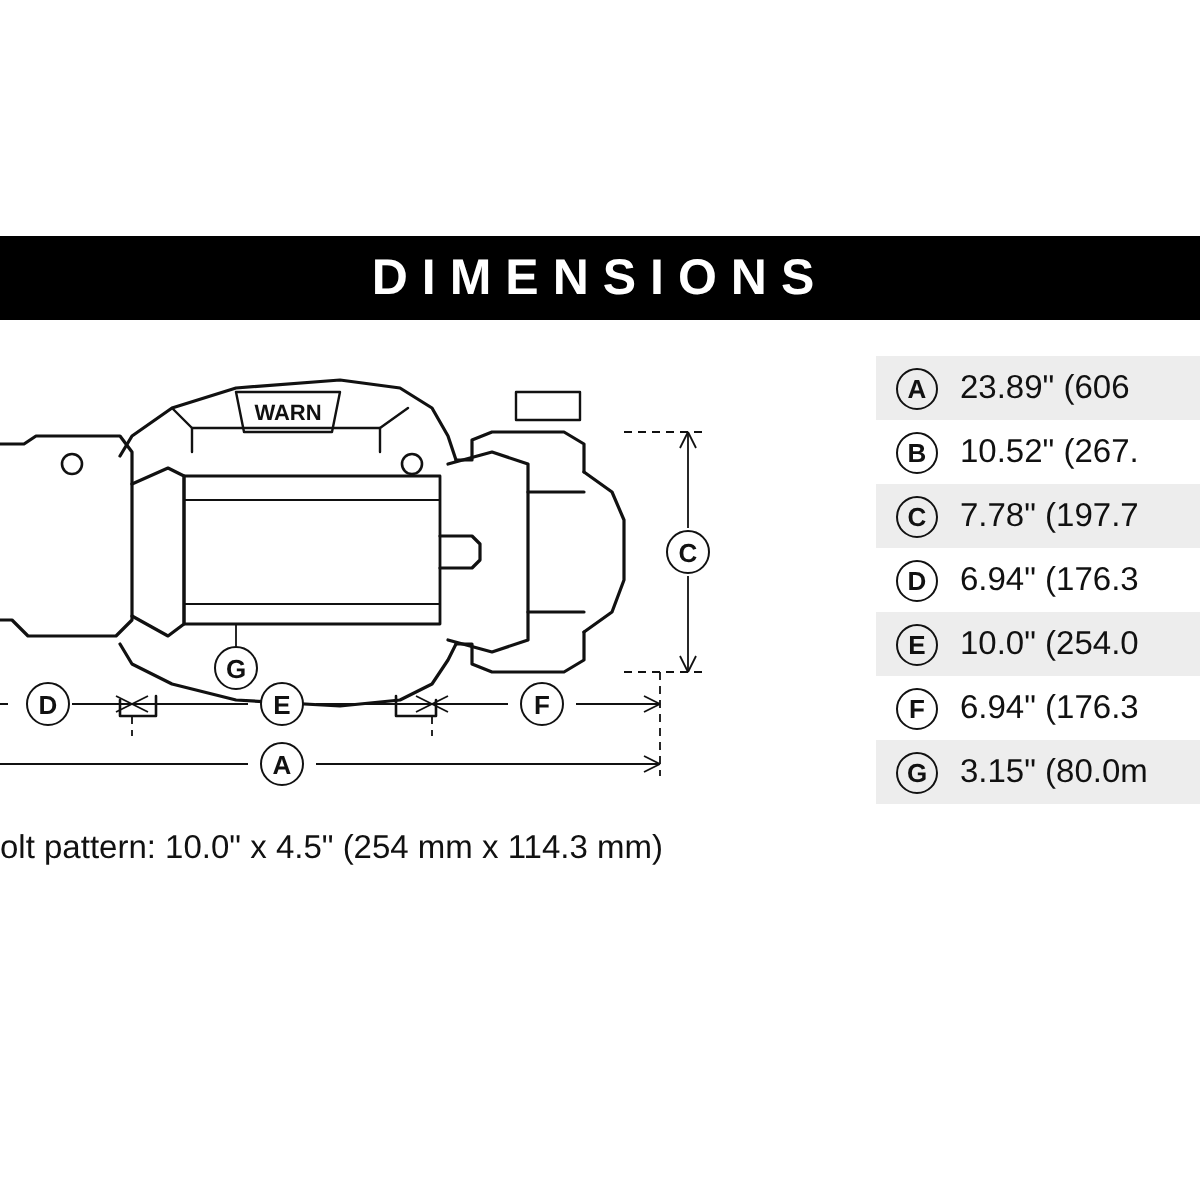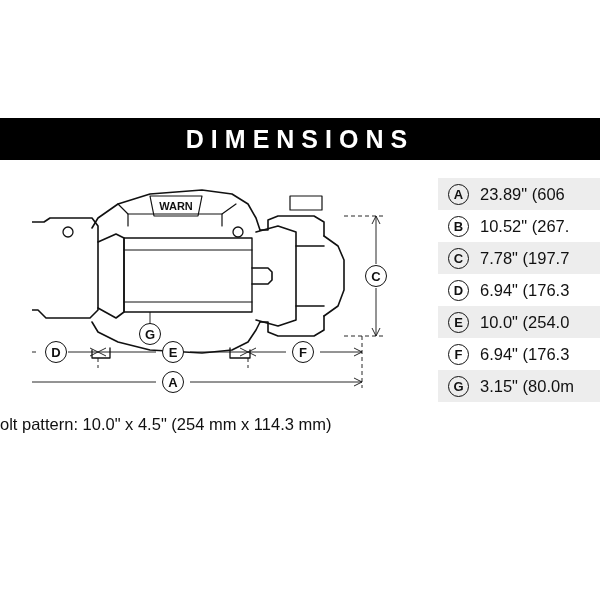--- a/index.html
+++ b/index.html
@@ -81,21 +81,20 @@
     white-space: nowrap;
   }
 
   
   .drawing {
     position: absolute;
     left: 0;
     top: 160px;
     width: 440px;
     height: 280px;
-    margin-left: 32px;
   }
 
   .footnote {
     position: absolute;
     left: 0;
     top: 415px;
     width: 430px;
     font-size: 16.5px;
     color: #111111;
     white-space: nowrap;

